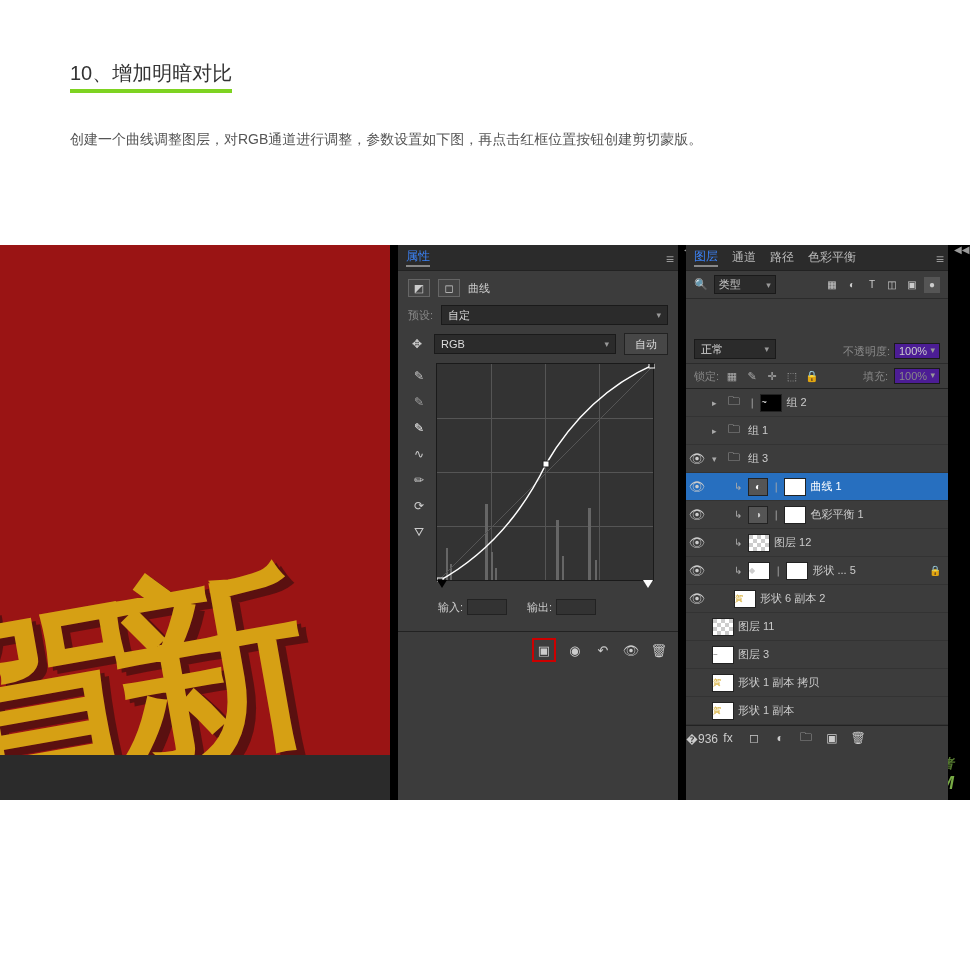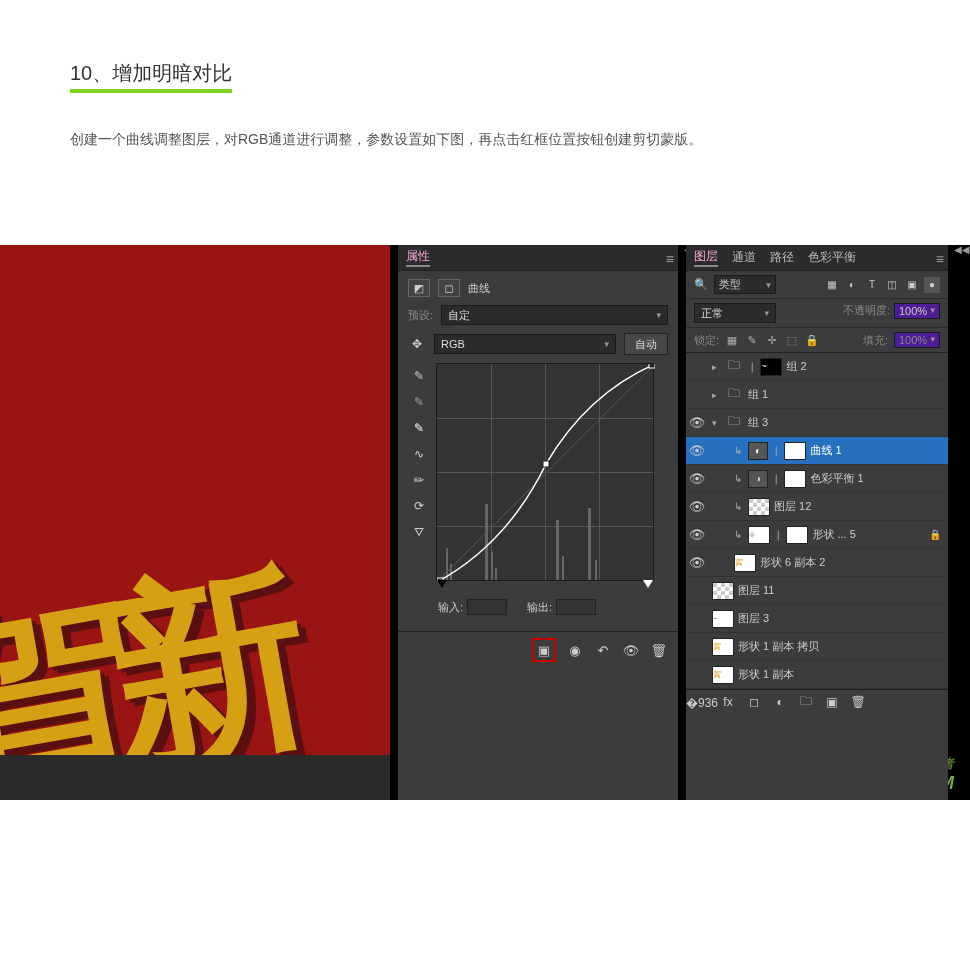--- a/index.html
+++ b/index.html
@@ -12,21 +12,21 @@
   .gold-text { position: absolute; bottom: -20px; left: -60px; font-size: 200px; font-weight: 900; color: #d6a014; font-family: "STKaiti", "KaiTi", sans-serif; transform: rotate(-10deg); text-shadow: 8px 8px 0 #5a1010, 4px 4px 0 #5a1010; line-height: 0.9; letter-spacing: -30px; white-space: nowrap; }
   .canvas-bottom-bar { position:absolute; top:510px; left:0; width:390px; height:45px; background:#2b2b2b; }
   .more-text { position:absolute; bottom:28px; left:20px; font-size:16px; font-weight:bold; color:#fff; letter-spacing:1px; }
   .more-text .link { color:#0099ff; text-shadow: 1px 1px 0 #004466; }
   .wm { position:absolute; right:16px; bottom:6px; color:#77aa44; font-weight:bold; font-style:italic; font-size:18px; text-shadow:1px 1px 0 #000; }
   .panel { background: #3c3c3c; color: #ccc; font-size: 11px; position: relative; }
   .panel.properties { width: 280px; margin-left: 8px; }
   .panel.layers { width: 262px; margin-left: 8px; }
   .panel-tabs { height: 26px; background: #2b2b2b; display: flex; align-items: center; padding: 0 8px; gap: 14px; border-bottom: 1px solid #222; }
   .panel-tab { color: #bbb; cursor: pointer; font-size: 12px; }
-  .panel-tab.active { color: #f9a8d4; border-bottom: 2px solid #888; }
+  .panel-tab.active { color: #3b82f6; border-bottom: 2px solid #888; }
   .panel-menu { position:absolute; right:4px; top:6px; color:#999; font-size:14px; }
   .props-body { padding: 8px 10px; }
   .props-row { display: flex; align-items: center; gap: 8px; margin-bottom: 8px; }
   .icon-box { width: 22px; height: 18px; border: 1px solid #666; background: #444; display: inline-flex; align-items: center; justify-content: center; }
   .preset-label { color: #888; font-size: 11px; }
   .select { background: #2b2b2b; border: 1px solid #1a1a1a; padding: 2px 6px; flex: 1; color: #ddd; display: flex; justify-content: space-between; align-items: center; height: 20px; }
   .chev { font-size: 9px; color: #999; }
   .btn-auto { background: #474747; border: 1px solid #222; padding: 2px 10px; color: #ddd; height: 22px; display: flex; align-items: center; }
   .curves-area { display: flex; gap: 6px; }
   .curves-tools { width: 22px; display: flex; flex-direction: column; gap: 8px; align-items: center; padding-top: 4px; }
@@ -42,21 +42,21 @@
   .io-row { display:flex; gap:20px; padding:18px 10px 8px 30px; color:#ccc; }
   .io-item { display:flex; align-items:center; gap:4px; }
   .io-val { width:40px; height:16px; background:#333; border:1px solid #222; }
   .props-footer { border-top:1px solid #222; padding:6px 10px; display:flex; justify-content:flex-end; gap:10px; align-items:center; }
   .footer-icon { width:18px; height:18px; display:flex; align-items:center; justify-content:center; color:#ccc; font-size:13px; }
   .clip-btn { border:2px solid #c00; padding:1px; }
   .layers-opts { display:flex; align-items:center; gap:6px; padding:4px 8px; border-bottom:1px solid #2b2b2b; }
   .type-sel { background:#2b2b2b; border:1px solid #1a1a1a; padding:1px 4px; color:#ccc; display:flex; align-items:center; gap:2px; width:62px; justify-content:space-between; }
   .filter-icons { display:flex; gap:4px; margin-left:auto; }
   .filt-ic { width:16px; height:16px; background:#3c3c3c; color:#ccc; display:flex; align-items:center; justify-content:center; font-size:10px; }
-  .blend-row { display:flex; align-items:flex-start; padding:4px 8px; border-bottom:1px solid #2b2b2b; gap:4px; }
+  .blend-row { display:flex; align-items:flex-end; padding:4px 8px; border-bottom:1px solid #2b2b2b; gap:4px;margin-top:36px; }
   .blend-sel { background:#2b2b2b; border:1px solid #1a1a1a; color:#ddd; padding:1px 6px; width:82px; display:flex; justify-content:space-between; align-items:center; height:20px; }
   .opac-label { color:#888; margin-left:auto; font-size:11px; }
   .opac-val { background:#4c1d95; border:1px solid #1a1a1a; padding:1px 4px; width:46px; display:flex; justify-content:space-between; }
   .lock-row { display:flex; align-items:center; padding:4px 8px; gap:6px; border-bottom:1px solid #222; color:#888; }
   .lock-icons { display:flex; gap:6px; }
   .lock-ic { width:14px; height:14px; color:#aaa; font-size:11px; display:flex; align-items:center; justify-content:center; }
   .layer-list { }
   .layer-row { display:flex; align-items:center; height:28px; padding:0 6px 0 0; border-bottom:1px solid #333; gap:4px; }
   .layer-row.selected { background:#276fbf; color:#fff; }
   .vis-col { width:22px; text-align:center; font-size:13px; color:#ccc; }

